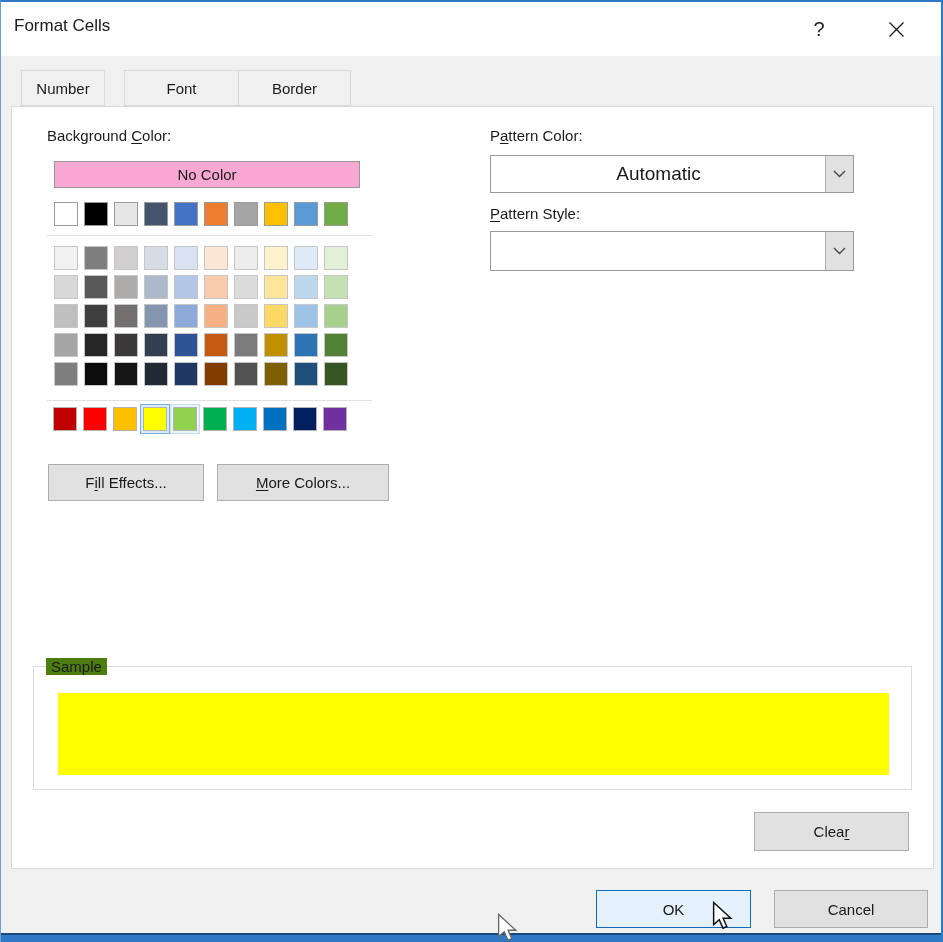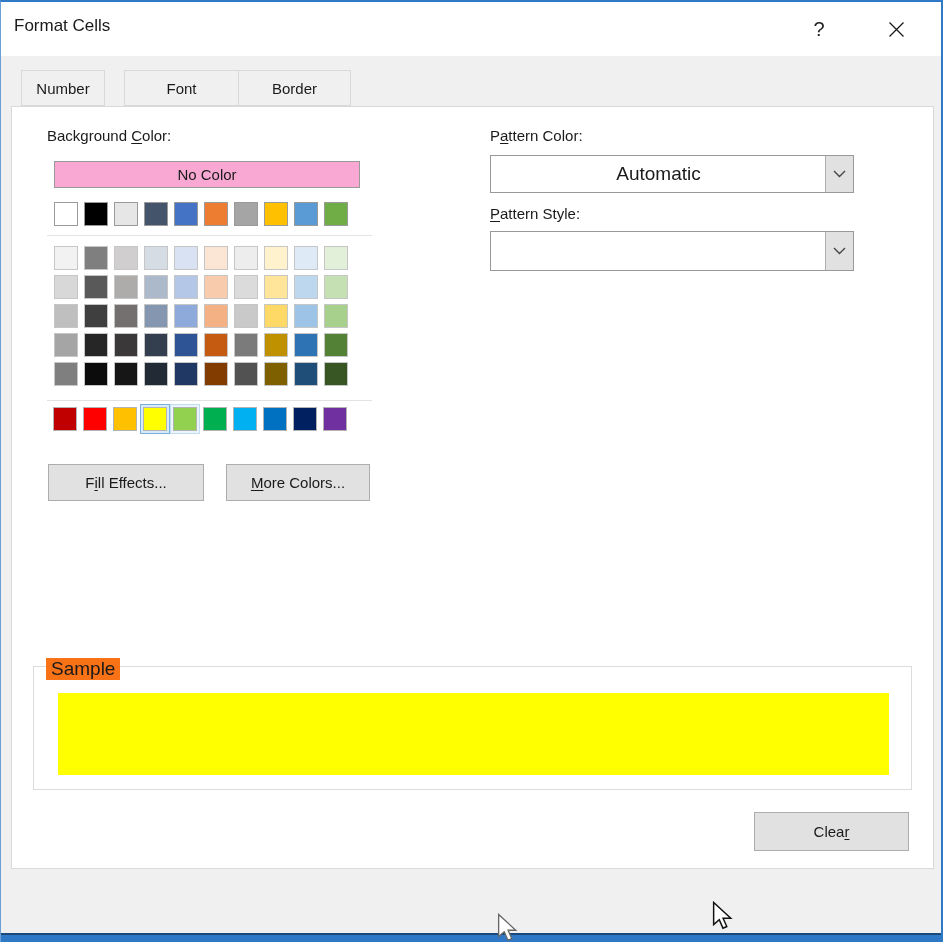--- a/index.html
+++ b/index.html
@@ -42,21 +42,21 @@
   .standard-row .cell.focused  { background:#eaf4fc; border:1px solid #c3ddf0; }
 
   .divider { position:absolute; height:1px; background:#e2e2e2; }
 
   .combo { position:absolute; background:#ffffff; border:1px solid #999999; box-sizing:border-box; }
   .combo .value { position:absolute; left:0; right:27px; top:0; bottom:0; display:flex; align-items:center; justify-content:center; font-size:19px; }
   .combo .drop-btn { position:absolute; right:0; top:0; bottom:0; width:27px; background:#e1e1e1;
                      border-left:1px solid #adadad; display:flex; align-items:center; justify-content:center; }
 
   .group { position:absolute; border:1px solid #dcdcdc; }
-  .group-label { position:absolute; top:-9px; left:12px; background:#f97316; padding:0 5px; font-size:19px; }
+  .group-label { position:absolute; top:-9px; left:12px; background:#4d7c0f; padding:0 5px; font-size:15px; }
   .sample-rect { position:absolute; left:24px; top:26px; width:831px; height:82px; }
 
   .footer { position:absolute; left:0; right:0; top:867px; height:66px; background:#f0f0f0; }
 
   .bottom-strip { position:absolute; left:0; right:0; bottom:0; height:9px; background:#2e78c6;
                   border-top:2px solid #1a4a7c; box-sizing:border-box; z-index:5; }
 
   .cursor { position:absolute; z-index:10; }
 </style>
 </head>
@@ -187,21 +187,21 @@
           <div class="swatch" style="background: rgb(0, 32, 96);"></div>
         </div>
         <div class="cell">
           <div class="swatch" style="background: rgb(112, 48, 160);"></div>
         </div>
       </div>
 
     <div class="btn" style="left:36px;top:357px;width:156px;height:37px;">
       <span><span>F</span><span class="mnemonic">i</span><span>ll Effects...</span></span>
     </div>
-    <div class="btn" style="left:214px;top:357px;width:144px;height:37px;text-align:center;">
+    <div class="btn" style="left:205px;top:357px;width:172px;height:37px;text-align:center;">
       <span><span></span><span class="mnemonic">M</span><span>ore Colors...</span></span>
     </div>
 
     <div class="label" style="left:478px;top:20px;"><span>P</span><span class="mnemonic">a</span><span>ttern Color:</span></div>
 
     <div class="combo" style="left:478px;top:48px;width:364px;height:38px;">
       <div class="value">Automatic</div>
       <div class="drop-btn">
         <svg width="13" height="8" viewBox="0 0 13 8">
           <path d="M1 1 L6.5 6.5 L12 1" stroke="#444" stroke-width="1.4" fill="none"></path>
@@ -223,20 +223,28 @@
     <div class="group" style="left:21px;top:559px;width:877px;height:122px;">
       <div class="group-label">Sample</div>
       <div class="sample-rect" style="background: rgb(255, 255, 0);"></div>
     </div>
 
     <div class="btn" style="left:742px;top:705px;width:155px;height:39px;">
       <span><span>Clea</span><span class="mnemonic">r</span><span></span></span>
     </div>
   </div>
 
+  <div class="footer">
+    <div class="btn primary" style="left:595px;top:21px;width:155px;height:38px;">
+      <span>OK</span>
+    </div>
+    <div class="btn" style="left:773px;top:21px;width:154px;height:38px;">
+      <span>Cancel</span>
+    </div>
+  </div>
 
   <div class="bottom-strip"></div>
 
   <svg class="cursor" style="left:711px;top:899px;" width="21" height="31" viewBox="0 0 14 21">
     <polygon points="1,1 1,16 4.8,12.7 7.3,18.4 9.9,17.3 7.4,11.7 12.6,11.7" fill="#ffffff" stroke="#111111" stroke-width="1"></polygon>
   </svg>
   <svg class="cursor" style="left:496px;top:911px;" width="21" height="31" viewBox="0 0 14 21">
     <polygon points="1,1 1,16 4.8,12.7 7.3,18.4 9.9,17.3 7.4,11.7 12.6,11.7" fill="#ffffff" stroke="#666666" stroke-width="0.9"></polygon>
   </svg>
 

